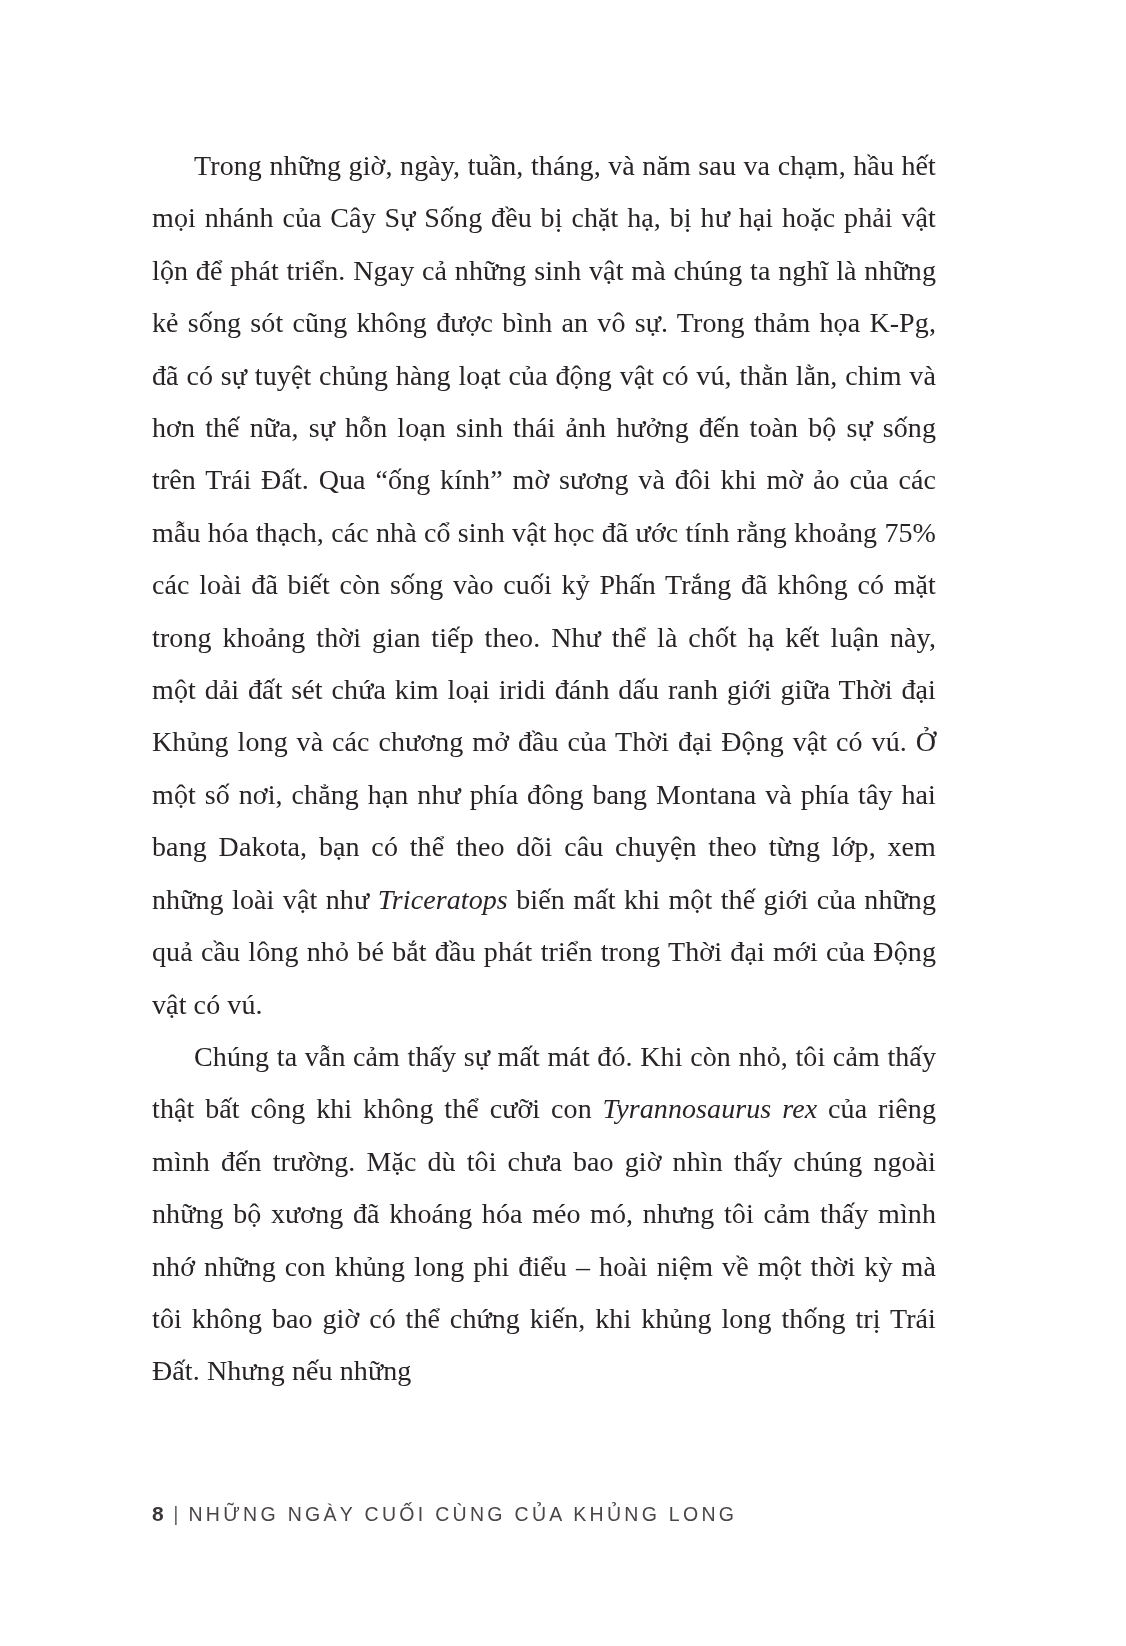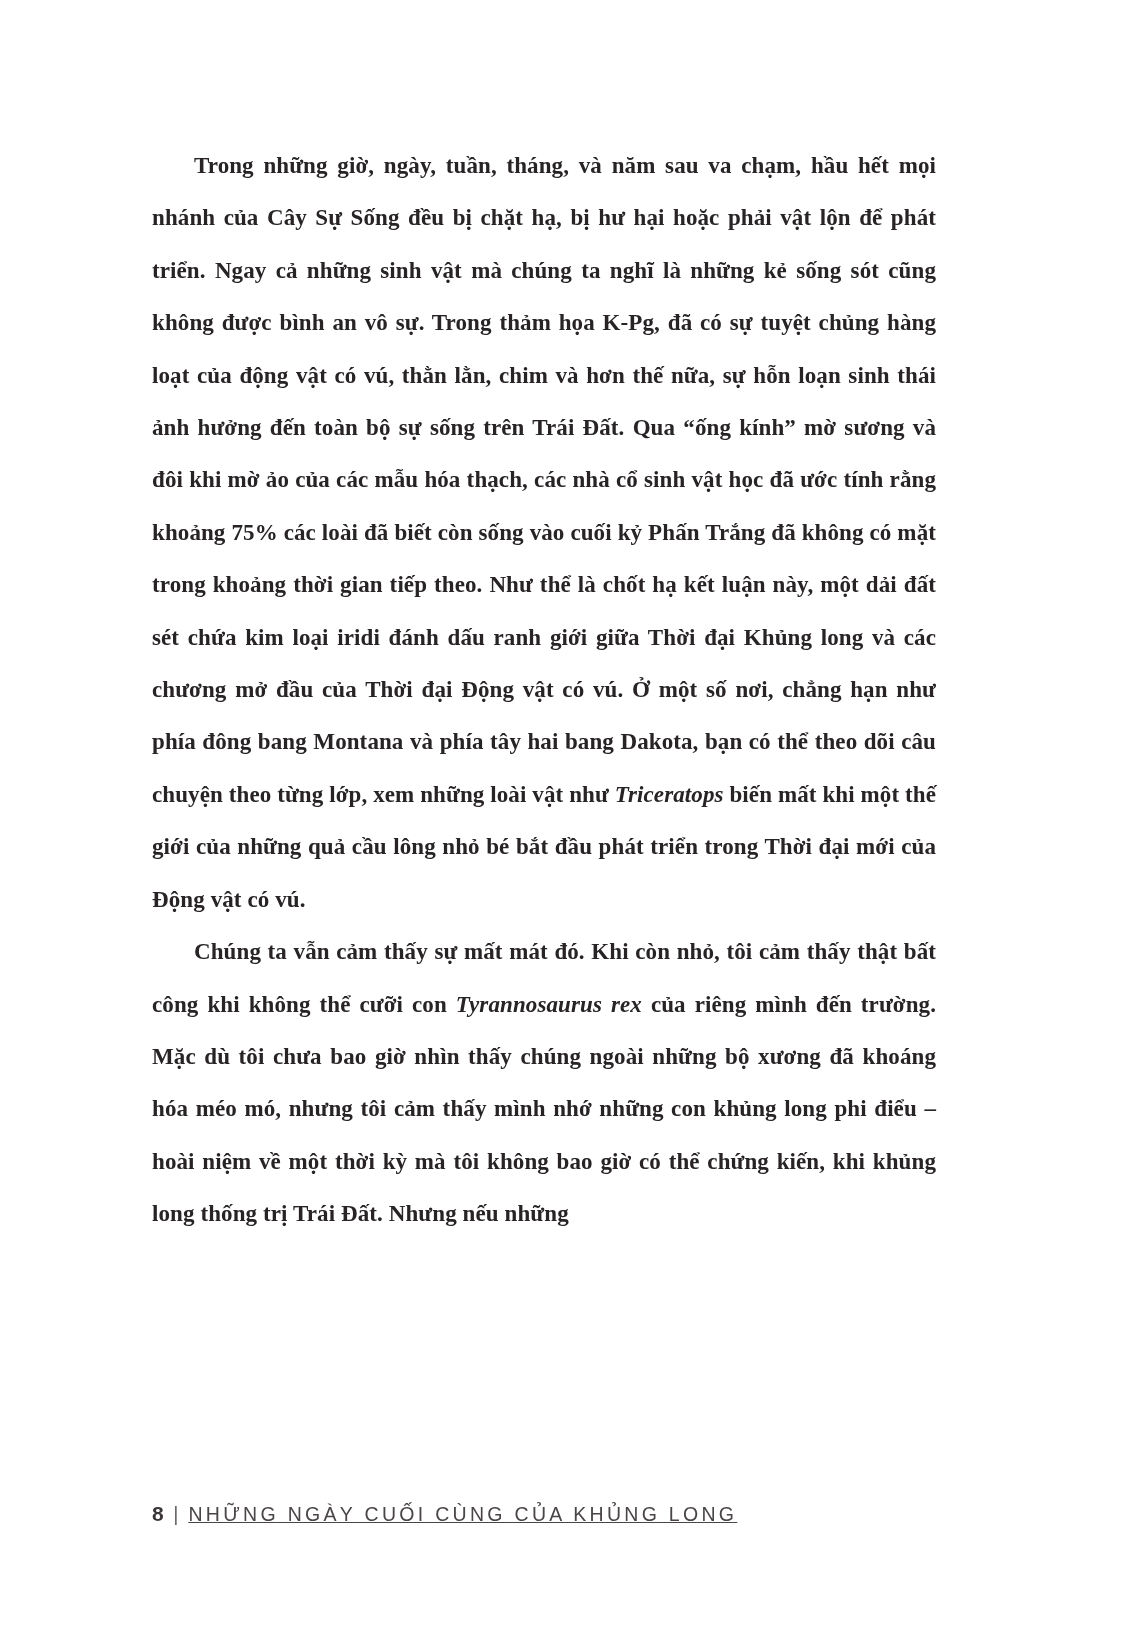--- a/index.html
+++ b/index.html
@@ -21,29 +21,28 @@
     box-sizing: border-box;
   }
   .text-column {
     position: absolute;
     left: 152px;
     top: 140px;
     width: 784px;
   }
   p.body-par {
     margin: 0;
-    font-size: 23px;
+    font-size: 28px;
     line-height: 52.4px;
     text-align: justify;
     text-indent: 42px;
     letter-spacing: 0.1px;
     color: #282425;
     -webkit-font-feature-settings: "liga" 1;
     font-feature-settings: "liga" 1;
-    font-weight: bold;
   }
   p.body-par + p.body-par {
     margin-top: 0px;
   }
   .ital {
     font-style: italic;
   }
   .footer {
     position: absolute;
     left: 152px;
@@ -66,21 +65,20 @@
     color: #6a6466;
     margin: 0 10px 0 9px;
   }
   .footer .runhead {
     font-family: "Liberation Sans", sans-serif;
     font-size: 19.5px;
     color: #4a4547;
     letter-spacing: 3.3px;
     text-transform: uppercase;
     font-weight: 400;
-    text-decoration: underline;
   }
 </style>
 </head>
 <body>
 
 <div class="page">
 
   <div class="text-column">
 
     <p class="body-par"><span>Trong những giờ, ngày, tuần, tháng, và năm sau va chạm, hầu hết mọi nhánh của Cây Sự Sống đều bị chặt hạ, bị hư hại hoặc phải vật lộn để phát triển. Ngay cả những sinh vật mà chúng ta nghĩ là những kẻ sống sót cũng không được bình an vô sự. Trong thảm họa K-Pg, đã có sự tuyệt chủng hàng loạt của động vật có vú, thằn lằn, chim và hơn thế nữa, sự hỗn loạn sinh thái ảnh hưởng đến toàn bộ sự sống trên Trái Đất. Qua “ống kính” mờ sương và đôi khi mờ ảo của các mẫu hóa thạch, các nhà cổ sinh vật học đã ước tính rằng khoảng 75% các loài đã biết còn sống vào cuối kỷ Phấn Trắng đã không có mặt trong khoảng thời gian tiếp theo. Như thể là chốt hạ kết luận này, một dải đất sét chứa kim loại iridi đánh dấu ranh giới giữa Thời đại Khủng long và các chương mở đầu của Thời đại Động vật có vú. Ở một số nơi, chẳng hạn như phía đông bang Montana và phía tây hai bang Dakota, bạn có thể theo dõi câu chuyện theo từng lớp, xem những loài vật như </span><span class="ital">Triceratops</span><span> biến mất khi một thế giới của những quả cầu lông nhỏ bé bắt đầu phát triển trong Thời đại mới của Động vật có vú.</span></p>

